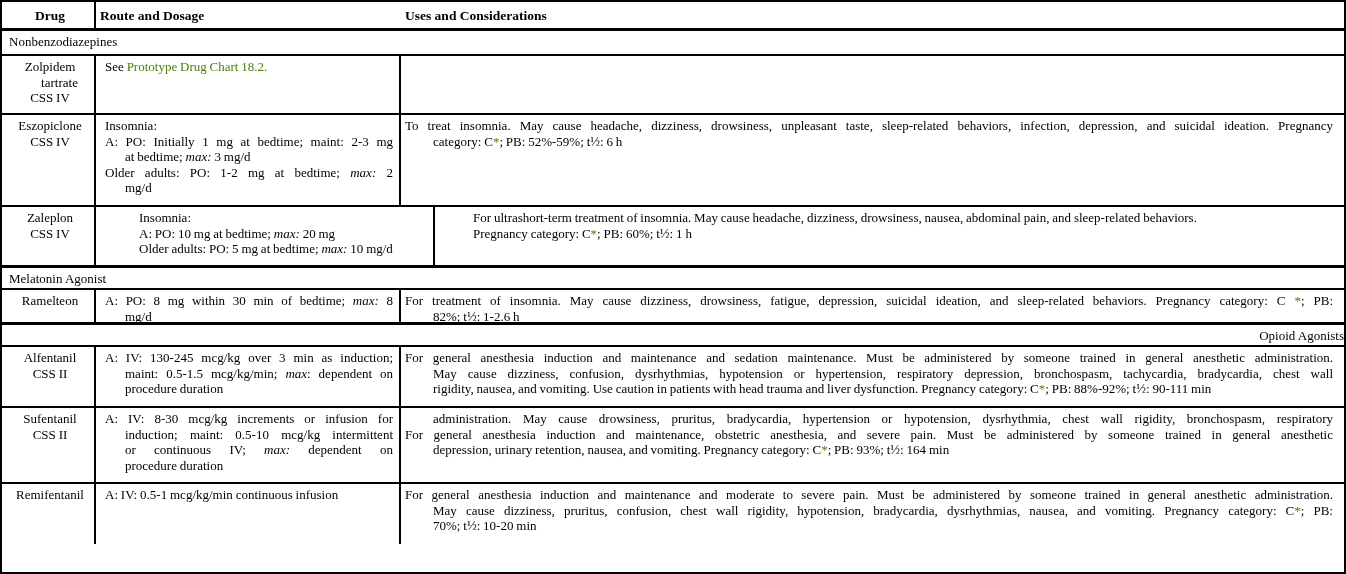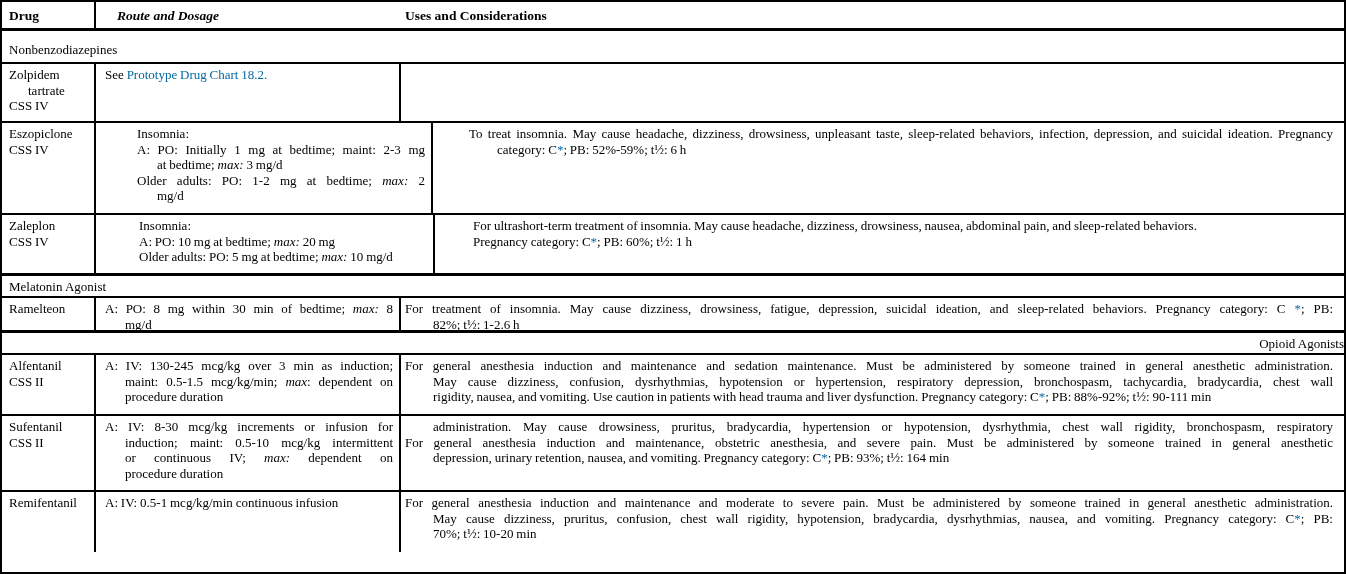--- a/index.html
+++ b/index.html
@@ -7,64 +7,64 @@
     position:relative;
     width:1346px;height:574px;
     box-sizing:border-box;
     border:2px solid #000;
     background:#fff;
     font-family:"Liberation Serif","DejaVu Serif",serif;
     font-size:13px;color:#000;
   }
   .row{display:flex;box-sizing:border-box;overflow:hidden;background:#fff;}
   .cell{box-sizing:border-box;overflow:hidden;}
-  .c1{width:94px;border-right:2px solid #000;padding:3px 3px 0 7px;}
+  .c1{width:94px;border-right:2px solid #000;padding:3px 3px 0 7px;text-align:center;}
   .c2{width:305px;border-right:2px solid #000;padding:3px 6px 0 9px;}
   .c3{flex:1;padding:3px 11px 0 4px;}
   .header{font-weight:bold;font-size:13.5px;}
   .header .cell{padding-top:6px;}
-  .header .c2{padding-left:21px;border-right:none;font-style:italic;}
+  .header .c2{padding-left:4px;border-right:none;}
   .section-row{display:block;padding:3px 0 0 7px;box-sizing:border-box;overflow:hidden;background:#fff;}
   .ln{line-height:15.6px;word-spacing:-0.4px;}
   .ln.j{text-align:justify;text-align-last:justify;}
   .c1 .ind{padding-left:19px;}
   .route .ind{padding-left:20px;}
   .uses .ind{padding-left:28px;}
   .it{font-style:italic;}
-  .lnk{color:#0369a1;cursor:pointer;}
+  .lnk{color:#4d7c0f;cursor:pointer;}
 </style>
 </head>
 <body>
 
 <div class="table">
   <div class="row header" style="height:29px;border-bottom:3px solid #000;">
     <div class="cell c1">
       <span>Drug</span>
     </div>
     <div class="cell c2">
       <span>Route and Dosage</span>
     </div>
     <div class="cell c3">
       <span>Uses and Considerations</span>
     </div>
   </div>
   <div id="tbl-body">
-      <div class="section-row" style="height: 25px; border-bottom: 2px solid rgb(0, 0, 0); margin-top: 8px;"><span>Nonbenzodiazepines</span></div>
+      <div class="section-row" style="height: 25px; border-bottom: 2px solid rgb(0, 0, 0);"><span>Nonbenzodiazepines</span></div>
       <div class="row" style="height: 59px; border-bottom: 2px solid rgb(0, 0, 0);">
         <div class="cell c1">
           <div class="ln"><span>Zolpidem</span></div>
           <div class="ln ind"><span>tartrate</span></div>
           <div class="ln"><span>CSS IV</span></div>
         </div>
         <div class="cell c2 route">
           <div class="ln"><span>See </span><span class="lnk">Prototype Drug Chart 18.2.</span></div>
         </div>
         <div class="cell c3 uses"></div>
       </div>
-      <div class="row" style="height: 92px; border-bottom: 2px solid rgb(0, 0, 0); gap: 32px;">
+      <div class="row" style="height: 92px; border-bottom: 2px solid rgb(0, 0, 0);">
         <div class="cell c1">
           <div class="ln"><span>Eszopiclone</span></div>
           <div class="ln"><span>CSS IV</span></div>
         </div>
         <div class="cell c2 route">
           <div class="ln"><span>Insomnia:</span></div>
           <div class="ln j"><span>A: PO: Initially 1 mg at bedtime; maint: 2-3 mg</span></div>
           <div class="ln ind"><span>at bedtime; </span><span class="it">max:</span><span> 3 mg/d</span></div>
           <div class="ln j"><span>Older adults: PO: 1-2 mg at bedtime; </span><span class="it">max:</span><span> 2</span></div>
           <div class="ln ind"><span>mg/d</span></div>

